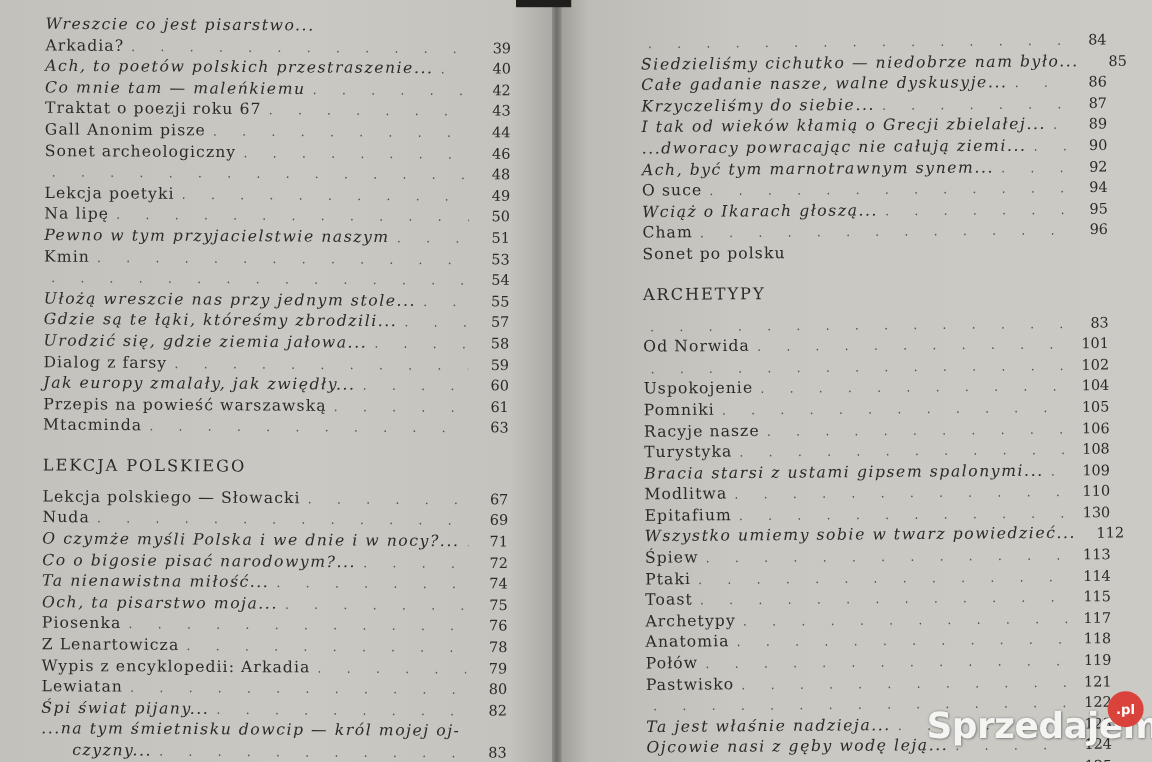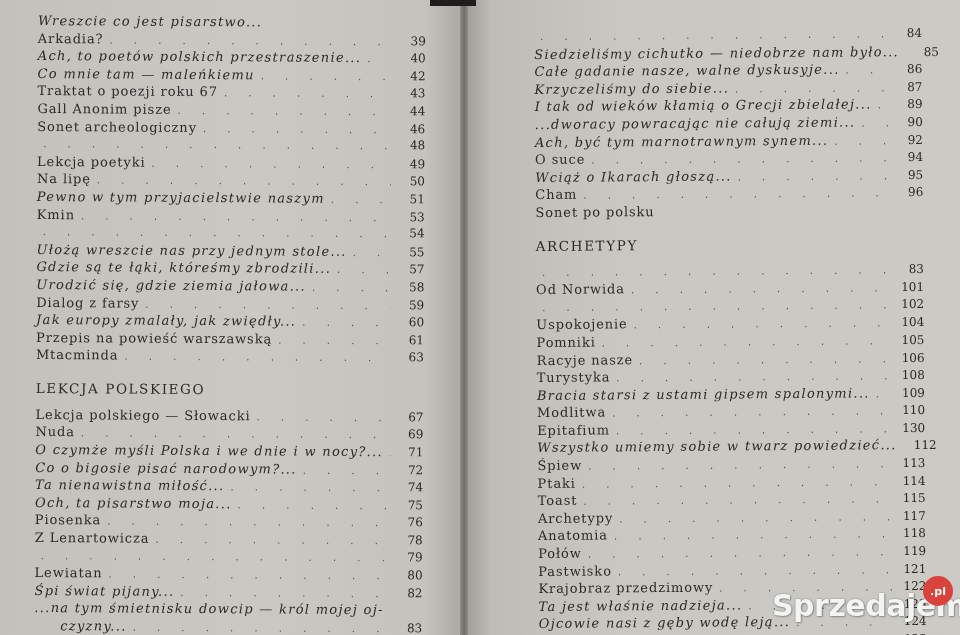--- a/index.html
+++ b/index.html
@@ -214,20 +214,21 @@
         <span class="title">Piosenka</span>
         <span class="dots"></span>
         <span class="page-num">76</span>
       </div>
       <div class="row">
         <span class="title">Z Lenartowicza</span>
         <span class="dots"></span>
         <span class="page-num">78</span>
       </div>
       <div class="row">
+        <span class="title">Wypis z encyklopedii: Arkadia</span>
         <span class="dots"></span>
         <span class="page-num">79</span>
       </div>
       <div class="row">
         <span class="title">Lewiatan</span>
         <span class="dots"></span>
         <span class="page-num">80</span>
       </div>
       <div class="row italic">
         <span class="title">Śpi świat pijany...</span>
@@ -390,21 +391,20 @@
         <span class="title">Połów</span>
         <span class="dots"></span>
         <span class="page-num">119</span>
       </div>
       <div class="row">
         <span class="title">Pastwisko</span>
         <span class="dots"></span>
         <span class="page-num">121</span>
       </div>
       <div class="row">
-        <span class="title">Krajobraz przedzimowy</span>
         <span class="dots"></span>
         <span class="page-num">122</span>
       </div>
       <div class="row italic">
         <span class="title">Ta jest właśnie nadzieja...</span>
         <span class="dots"></span>
         <span class="page-num">123</span>
       </div>
       <div class="row italic">
         <span class="title">Ojcowie nasi z gęby wodę leją...</span>

